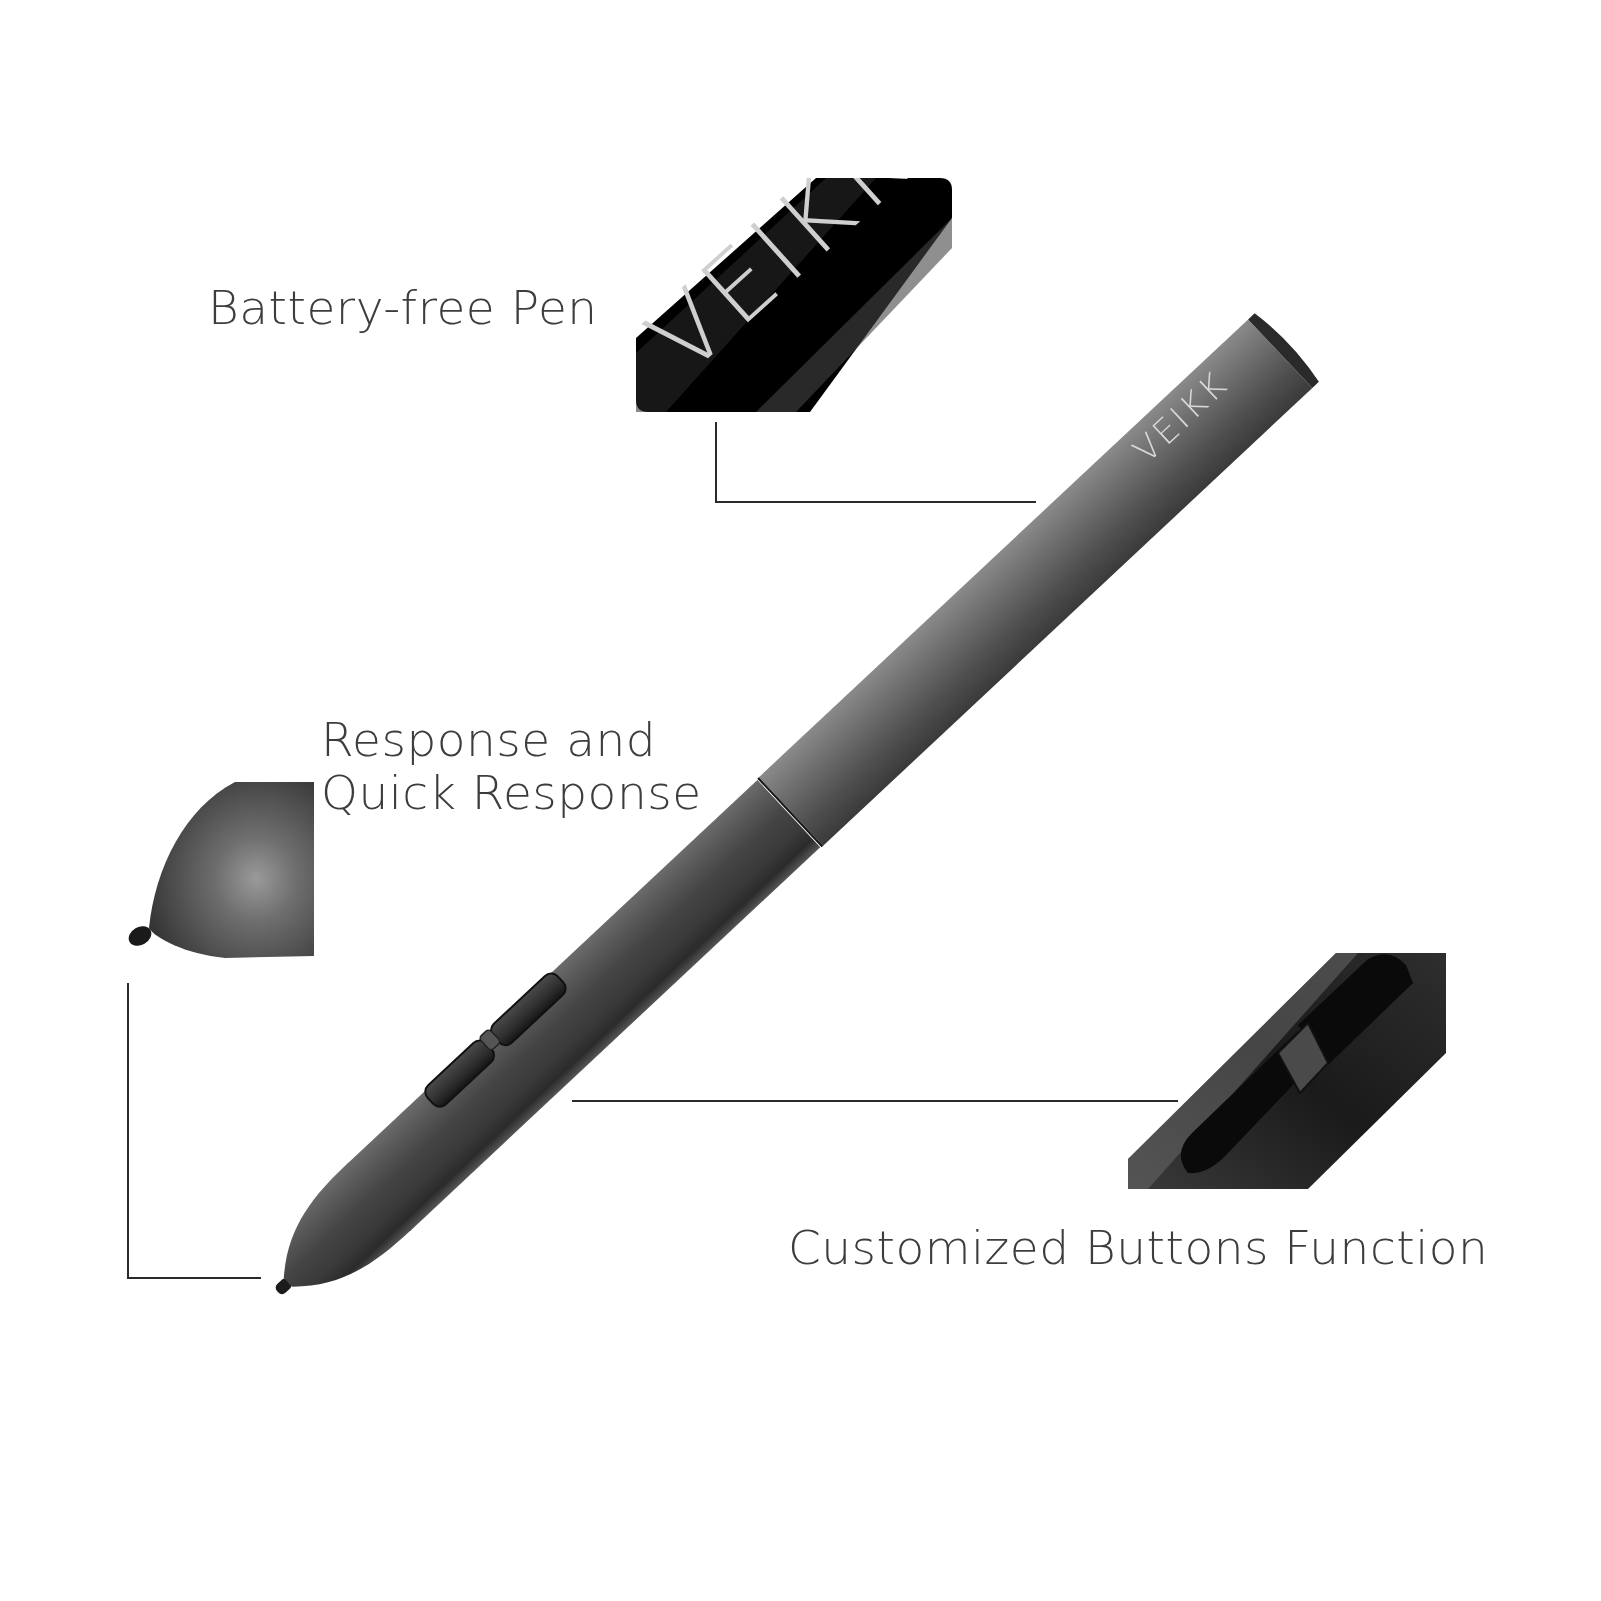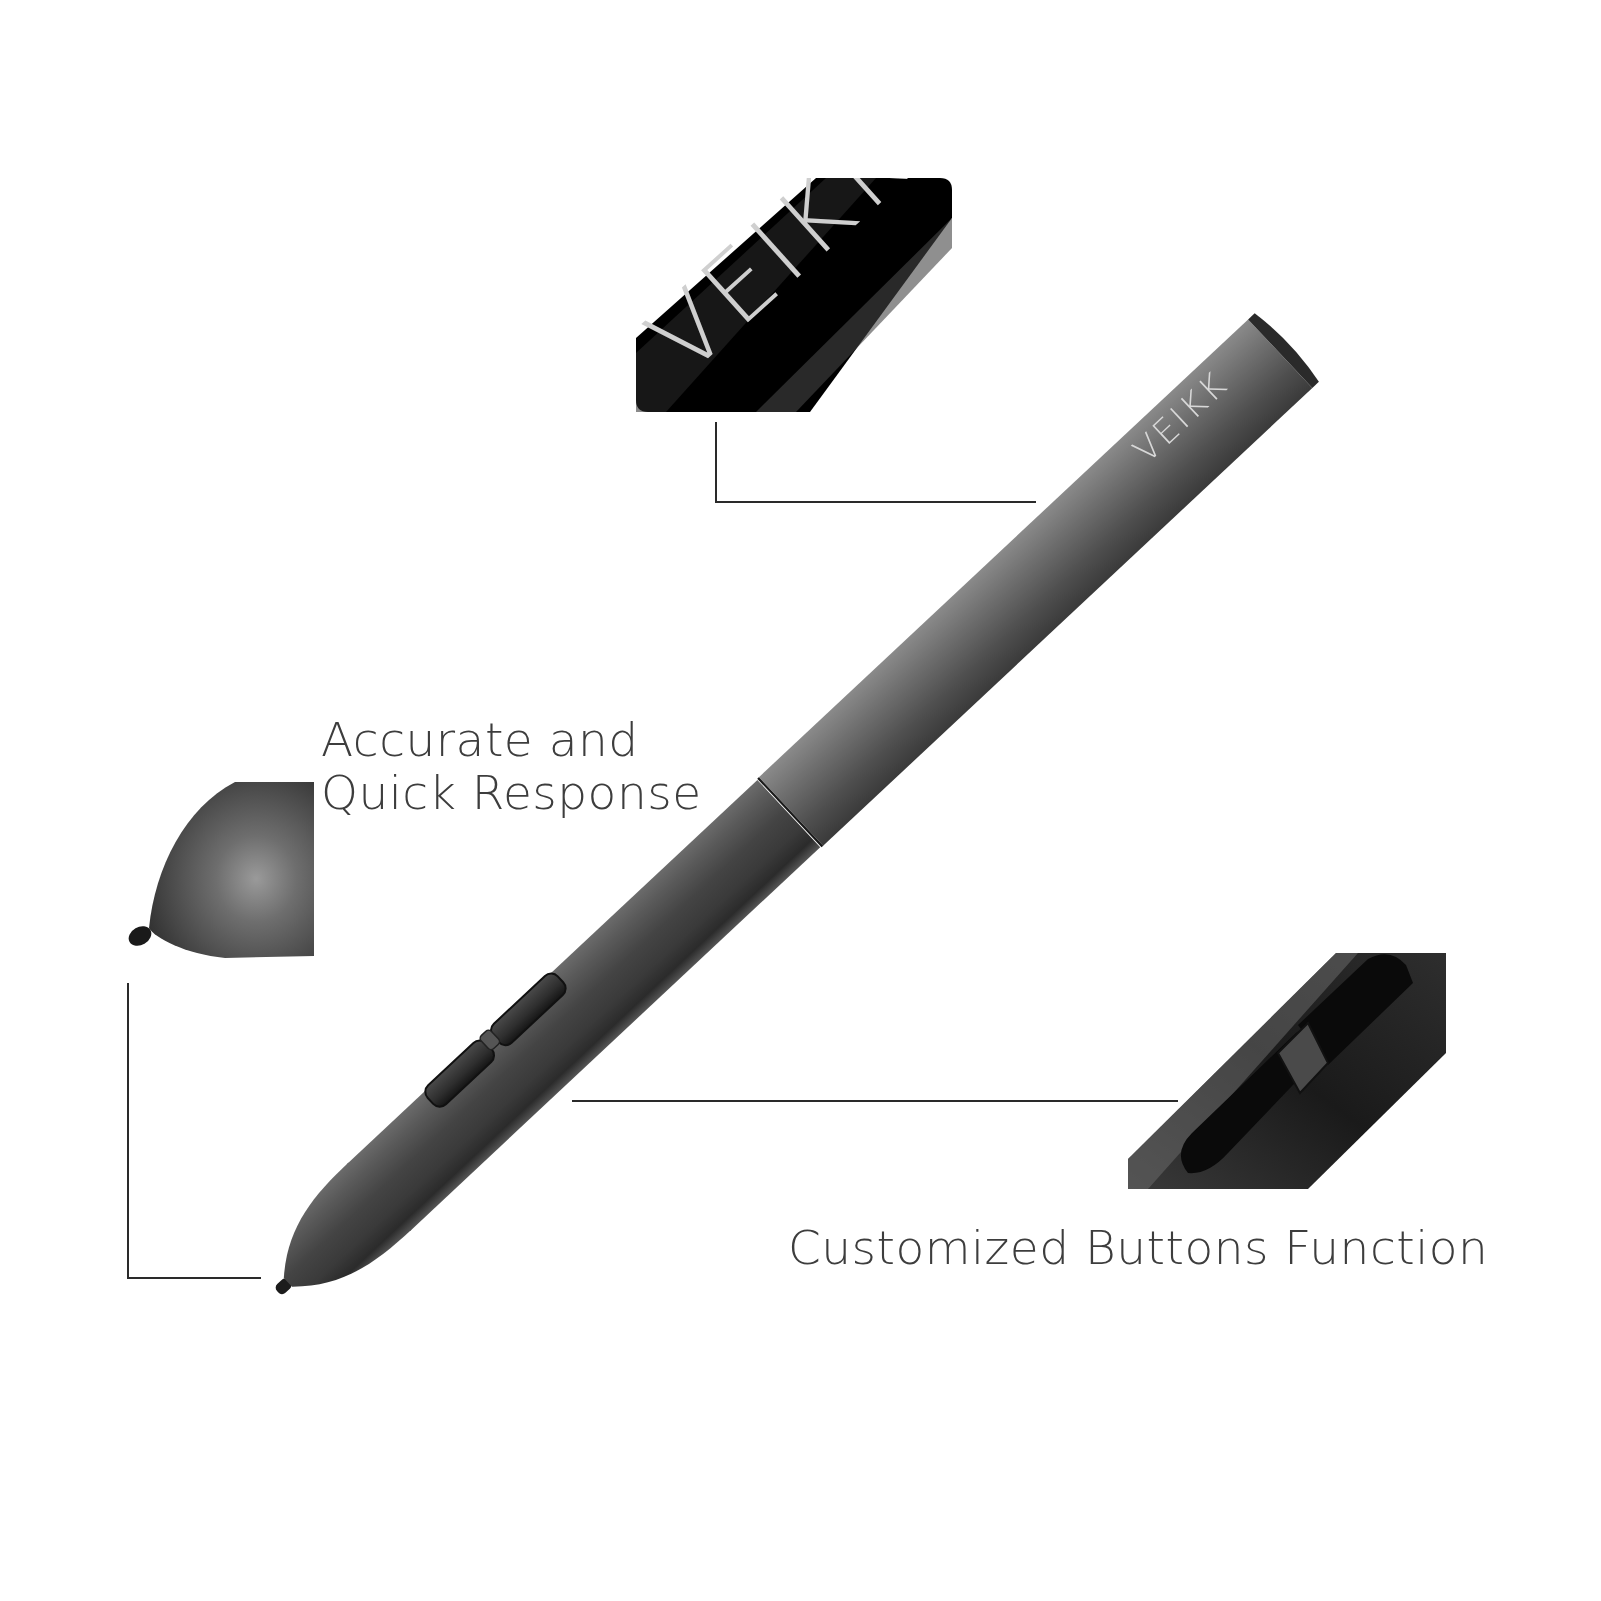--- a/index.html
+++ b/index.html
@@ -54,20 +54,21 @@
 
     <rect x="693" y="-47" width="670" height="94" fill="url(#capGrad)"></rect>
 
     <path d="M1363,-47 L1372,-47 Q1380,0 1372,47 L1363,47 Z" fill="#2a2a2a"></path>
 
     <text x="1190" y="-10" fill="#d8d8d8" font-family="DejaVu Sans, sans-serif" font-size="34" font-weight="300" letter-spacing="3">VEIKK</text>
   </g>
 </svg>
 
 <div class="label" style="left:208px;top:282px;font-size:47px;">
+  <span class="line">Battery-free Pen</span>
 </div>
 
 <div class="inset" style="left:636px;top:178px;width:316px;height:234px;">
   <svg width="316" height="234" viewBox="0 0 316 234">
     <defs>
       <linearGradient id="closeA" x1="0" y1="1" x2="1" y2="0">
         <stop offset="0" stop-color="#000"></stop>
         <stop offset="0.35" stop-color="#050505"></stop>
         <stop offset="0.55" stop-color="#3a3a3a"></stop>
         <stop offset="0.75" stop-color="#111"></stop>
@@ -78,21 +79,21 @@
     <path d="M0,175 L190,0 L240,0 L30,234 L0,234 Z" fill="#2a2a2a" opacity="0.55"></path>
     <path d="M120,234 L316,40 L316,70 L160,234 Z" fill="#444" opacity="0.6"></path>
     <text x="0" y="0" transform="translate(50,200) rotate(-42)" fill="#cfcfcf" font-family="DejaVu Sans, sans-serif" font-size="96" font-weight="300" letter-spacing="6">VEIKK</text>
   </svg>
 </div>
 
 <div class="leader" style="left:715px;top:422px;width:2px;height:81px;"></div>
 <div class="leader" style="left:715px;top:501px;width:321px;height:2px;"></div>
 
 <div class="label" style="left:321px;top:714px;font-size:47px;">
-  <span class="line">Accurate and</span>
+  <span class="line">Response and</span>
   <span class="line">Quick Response</span>
 </div>
 
 <div class="inset" style="left:125px;top:778px;width:192px;height:180px;">
   <svg width="192" height="180" viewBox="0 0 192 180">
     <defs>
       <radialGradient id="nibGrad" cx="0.65" cy="0.55" r="0.7">
         <stop offset="0" stop-color="#9a9a9a"></stop>
         <stop offset="0.35" stop-color="#6e6e6e"></stop>
         <stop offset="0.75" stop-color="#4a4a4a"></stop>

